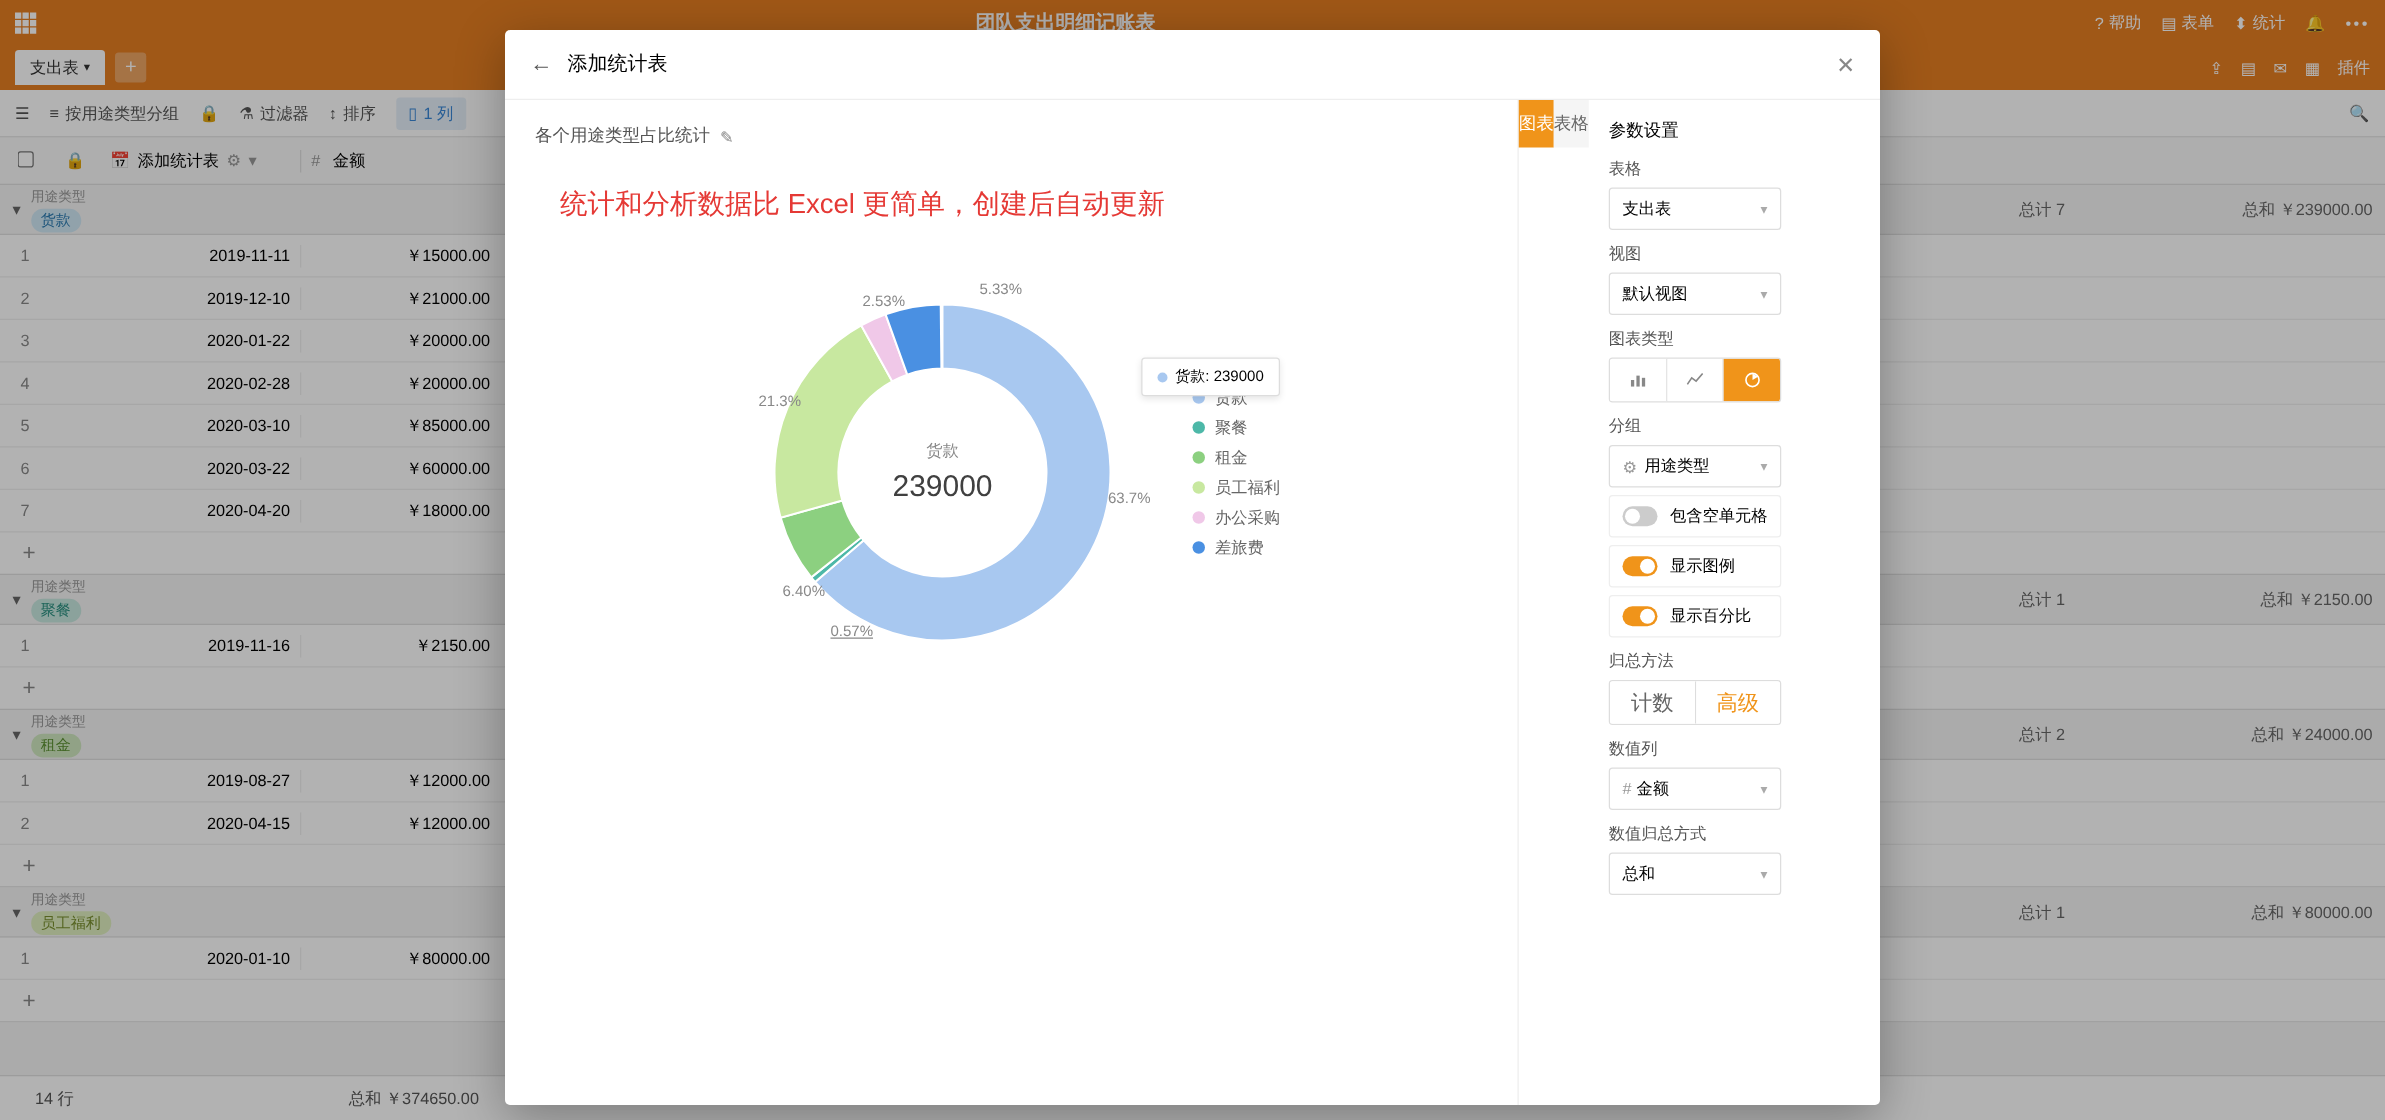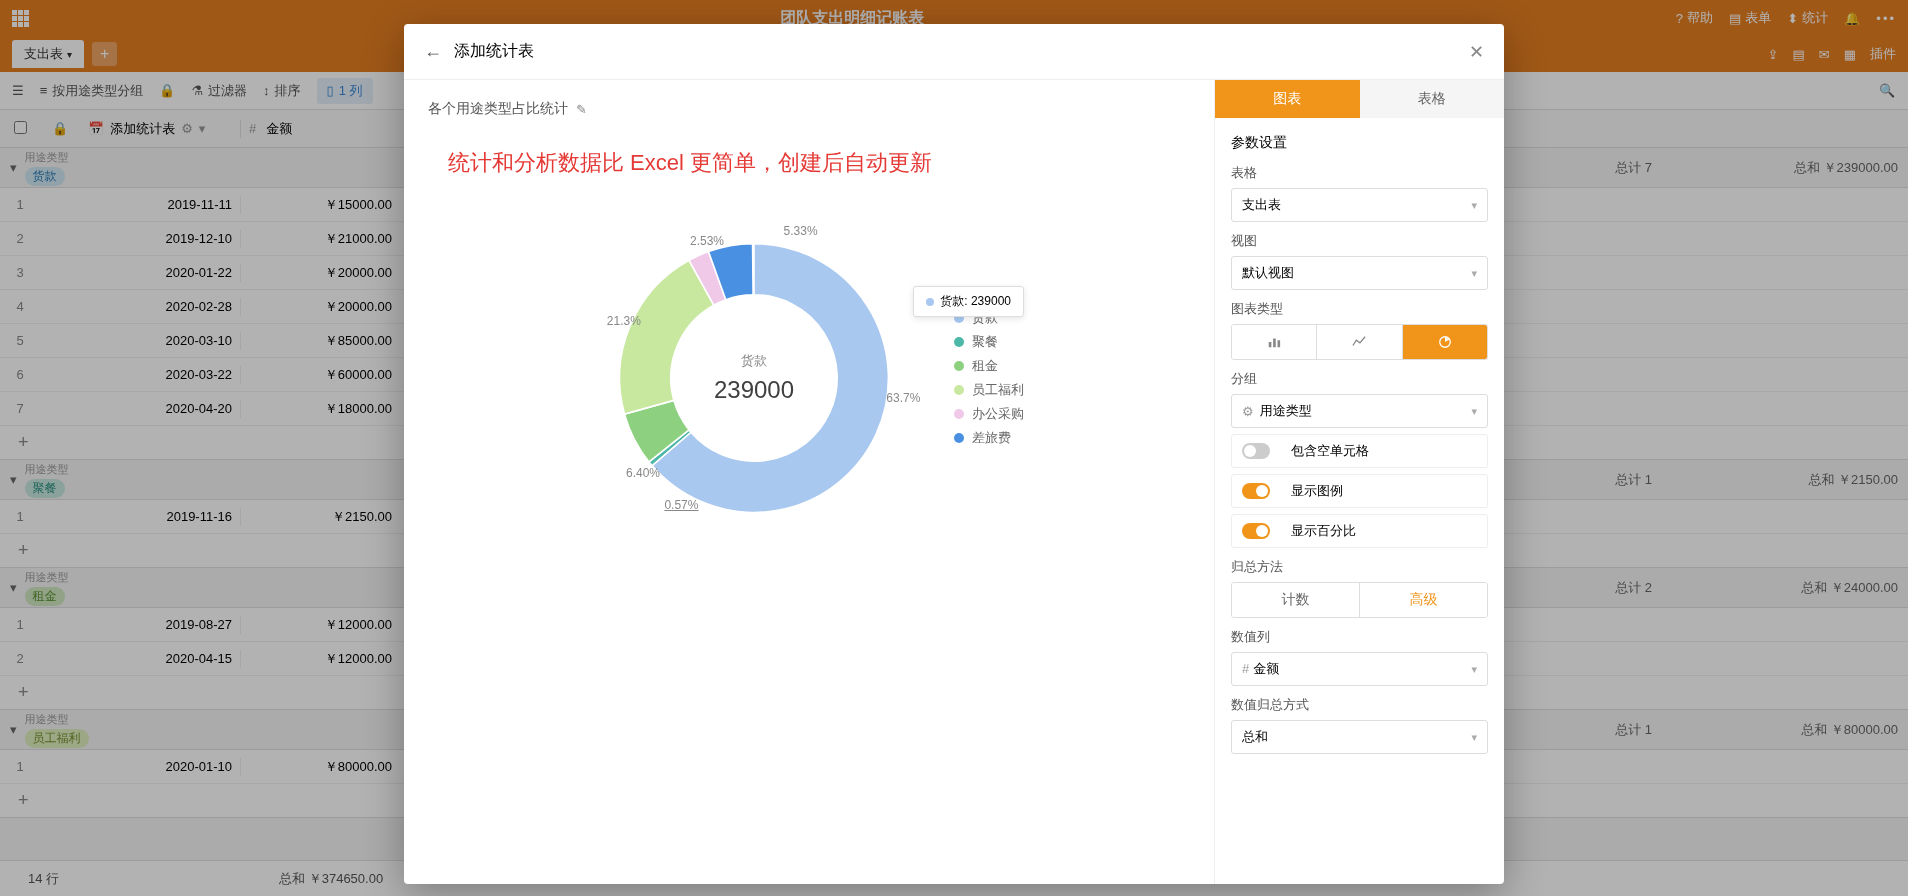--- a/index.html
+++ b/index.html
@@ -84,44 +84,44 @@
 .donut-center .value { color: #404040; font-size: 24px; }
 .slice-label { position: absolute; font-size: 12px; color: #888; }
 .tooltip { position: absolute; top: 68px; right: -110px; background: #fff; border: 1px solid #ddd; border-radius: 3px; padding: 6px 12px; font-size: 12px; display: flex; align-items: center; gap: 6px; box-shadow: 0 2px 6px rgba(0,0,0,0.1); }
 .tooltip .dot { width: 8px; height: 8px; border-radius: 50%; background: #a8c8f0; }
 
 .legend { font-size: 13px; color: #666; }
 .legend-item { display: flex; align-items: center; gap: 8px; margin: 6px 0; }
 .legend-dot { width: 10px; height: 10px; border-radius: 50%; }
 
 
-.modal-side { width: 290px; border-left: 1px solid #eee; display: flex; flex-direction: column; }
+.modal-side { width: 290px; border-left: 1px solid #eee; display: flex; flex-direction: row; }
 .side-tabs { display: flex; height: 38px; }
 .side-tab { flex: 1; display: flex; align-items: center; justify-content: center; font-size: 14px; cursor: pointer; background: #f5f5f5; color: #666; }
 .side-tab.active { background: #f0941a; color: #fff; }
 .side-content { padding: 16px; overflow-y: auto; }
 .side-section-title { font-size: 14px; font-weight: 500; margin-bottom: 12px; }
 .side-label { font-size: 13px; color: #555; margin: 10px 0 6px; }
 .side-select { width: 100%; height: 34px; border: 1px solid #ddd; border-radius: 3px; padding: 0 10px; font-size: 13px; background: #fff; display: flex; align-items: center; justify-content: space-between; cursor: pointer; }
 .side-select .arrow { color: #aaa; font-size: 11px; }
 .chart-type-row { display: flex; gap: 0; border: 1px solid #ddd; border-radius: 3px; overflow: hidden; }
 .chart-type-btn { flex: 1; height: 34px; display: flex; align-items: center; justify-content: center; cursor: pointer; background: #fff; border-right: 1px solid #ddd; color: #888; }
 .chart-type-btn:last-child { border-right: none; }
 .chart-type-btn.active { background: #f0941a; color: #fff; }
-.toggle-row { display: flex; align-items: center; gap: 21px; height: 34px; border: 1px solid #eee; border-radius: 3px; padding: 0 10px; margin-top: 6px; font-size: 13px; }
+.toggle-row { display: flex; align-items: center; gap: 10px; height: 34px; border: 1px solid #eee; border-radius: 3px; padding: 0 10px; margin-top: 6px; font-size: 13px; }
 .toggle { width: 28px; height: 16px; border-radius: 8px; position: relative; cursor: pointer; }
 .toggle.on { background: #f0941a; }
 .toggle.off { background: #ccc; }
 .toggle::after { content: ''; position: absolute; width: 12px; height: 12px; border-radius: 50%; background: #fff; top: 2px; }
 .toggle.on::after { right: 2px; }
 .toggle.off::after { left: 2px; }
 .group-select { display: flex; align-items: center; gap: 6px; }
 .gear-small { color: #999; font-size: 13px; }
 .two-btn-row { display: flex; border: 1px solid #ddd; border-radius: 3px; overflow: hidden; }
-.two-btn { flex: 1; height: 34px; display: flex; align-items: center; justify-content: center; font-size: 14px; cursor: pointer; }
+.two-btn { flex: 1; height: 34px; display: flex; align-items: center; justify-content: center; font-size: 17px; cursor: pointer; }
 .two-btn.plain { background: #fff; color: #666; border-right: 1px solid #ddd; }
 .two-btn.active { background: #fff; color: #f0941a; }
 .hash { color: #999; margin-right: 4px; }
 
 .icon-svg { width: 14px; height: 14px; fill: currentColor; }
 </style>
 </head>
 <body>
 
 <div class="top-header">

